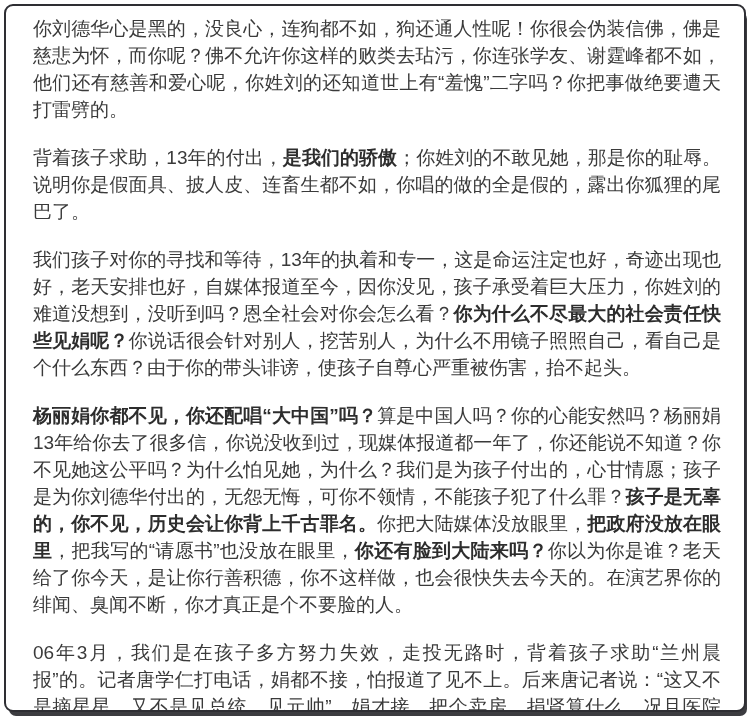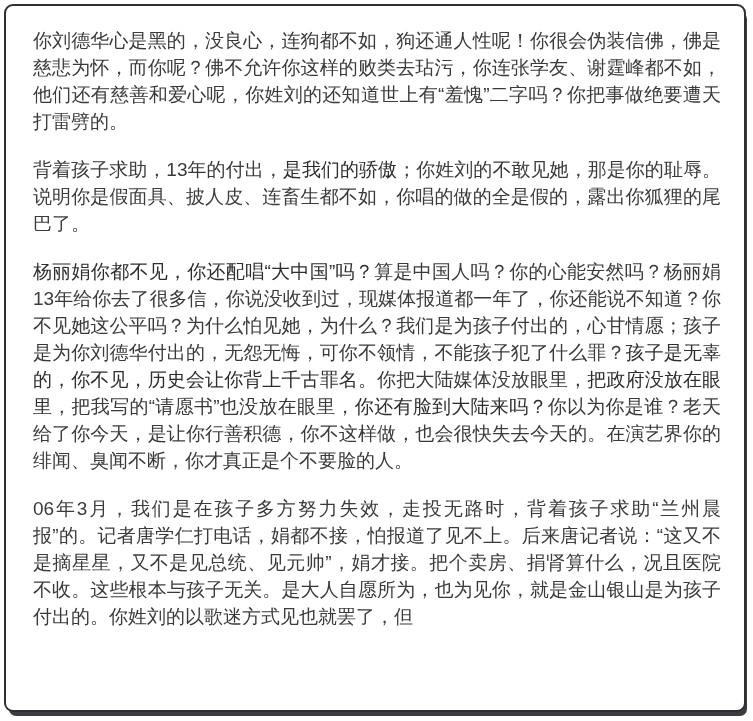--- a/index.html
+++ b/index.html
@@ -30,31 +30,32 @@
     overflow: hidden;
   }
   .para {
     margin: 21px 0 0 0;
     font-size: 19px;
     line-height: 27px;
     color: #3a3a3a;
     text-align: justify;
     word-break: break-all;
   }
-  .para:first-child { margin-top: 16px; }
+  .para:first-child { margin-top: 4px; }
   .b {
-    font-weight: normal;
+    font-weight: bold;
     color: #2d2d2d;
   }
 </style>
 </head>
 <body>
 
 <div class="viewport">
   <div class="page">
     <div>
         <p class="para"><span>你刘德华心是黑的，没良心，连狗都不如，狗还通人性呢！你很会伪装信佛，佛是慈悲为怀，而你呢？佛不允许你这样的败类去玷污，你连张学友、谢霆峰都不如，他们还有慈善和爱心呢，你姓刘的还知道世上有“羞愧”二字吗？你把事做绝要遭天打雷劈的。</span></p>
         <p class="para"><span>背着孩子求助，13年的付出，</span><span class="b">是我们的骄傲</span><span>；你姓刘的不敢见她，那是你的耻辱。说明你是假面具、披人皮、连畜生都不如，你唱的做的全是假的，露出你狐狸的尾巴了。</span></p>
+        <p class="para"><span>我们孩子对你的寻找和等待，13年的执着和专一，这是命运注定也好，奇迹出现也好，老天安排也好，自媒体报道至今，因你没见，孩子承受着巨大压力，你姓刘的难道没想到，没听到吗？恩全社会对你会怎么看？</span><span class="b">你为什么不尽最大的社会责任快些见娟呢？</span><span>你说话很会针对别人，挖苦别人，为什么不用镜子照照自己，看自己是个什么东西？由于你的带头诽谤，使孩子自尊心严重被伤害，抬不起头。</span></p>
         <p class="para"><span class="b">杨丽娟你都不见，你还配唱“大中国”吗？</span><span>算是中国人吗？你的心能安然吗？杨丽娟13年给你去了很多信，你说没收到过，现媒体报道都一年了，你还能说不知道？你不见她这公平吗？为什么怕见她，为什么？我们是为孩子付出的，心甘情愿；孩子是为你刘德华付出的，无怨无悔，可你不领情，不能孩子犯了什么罪？</span><span class="b">孩子是无辜的，你不见，历史会让你背上千古罪名。</span><span>你把大陆媒体没放眼里，</span><span class="b">把政府没放在眼里</span><span>，把我写的“请愿书”也没放在眼里，</span><span class="b">你还有脸到大陆来吗？</span><span>你以为你是谁？老天给了你今天，是让你行善积德，你不这样做，也会很快失去今天的。在演艺界你的绯闻、臭闻不断，你才真正是个不要脸的人。</span></p>
         <p class="para"><span>06年3月，我们是在孩子多方努力失效，走投无路时，背着孩子求助“兰州晨报”的。记者唐学仁打电话，娟都不接，怕报道了见不上。后来唐记者说：“这又不是摘星星，又不是见总统、见元帅”，娟才接。把个卖房、捐肾算什么，况且医院不收。这些根本与孩子无关。是大人自愿所为，也为见你，就是金山银山是为孩子付出的。你姓刘的以歌迷方式见也就罢了，但</span></p>
       </div>
   </div>
 </div>
 
 </body></html>

